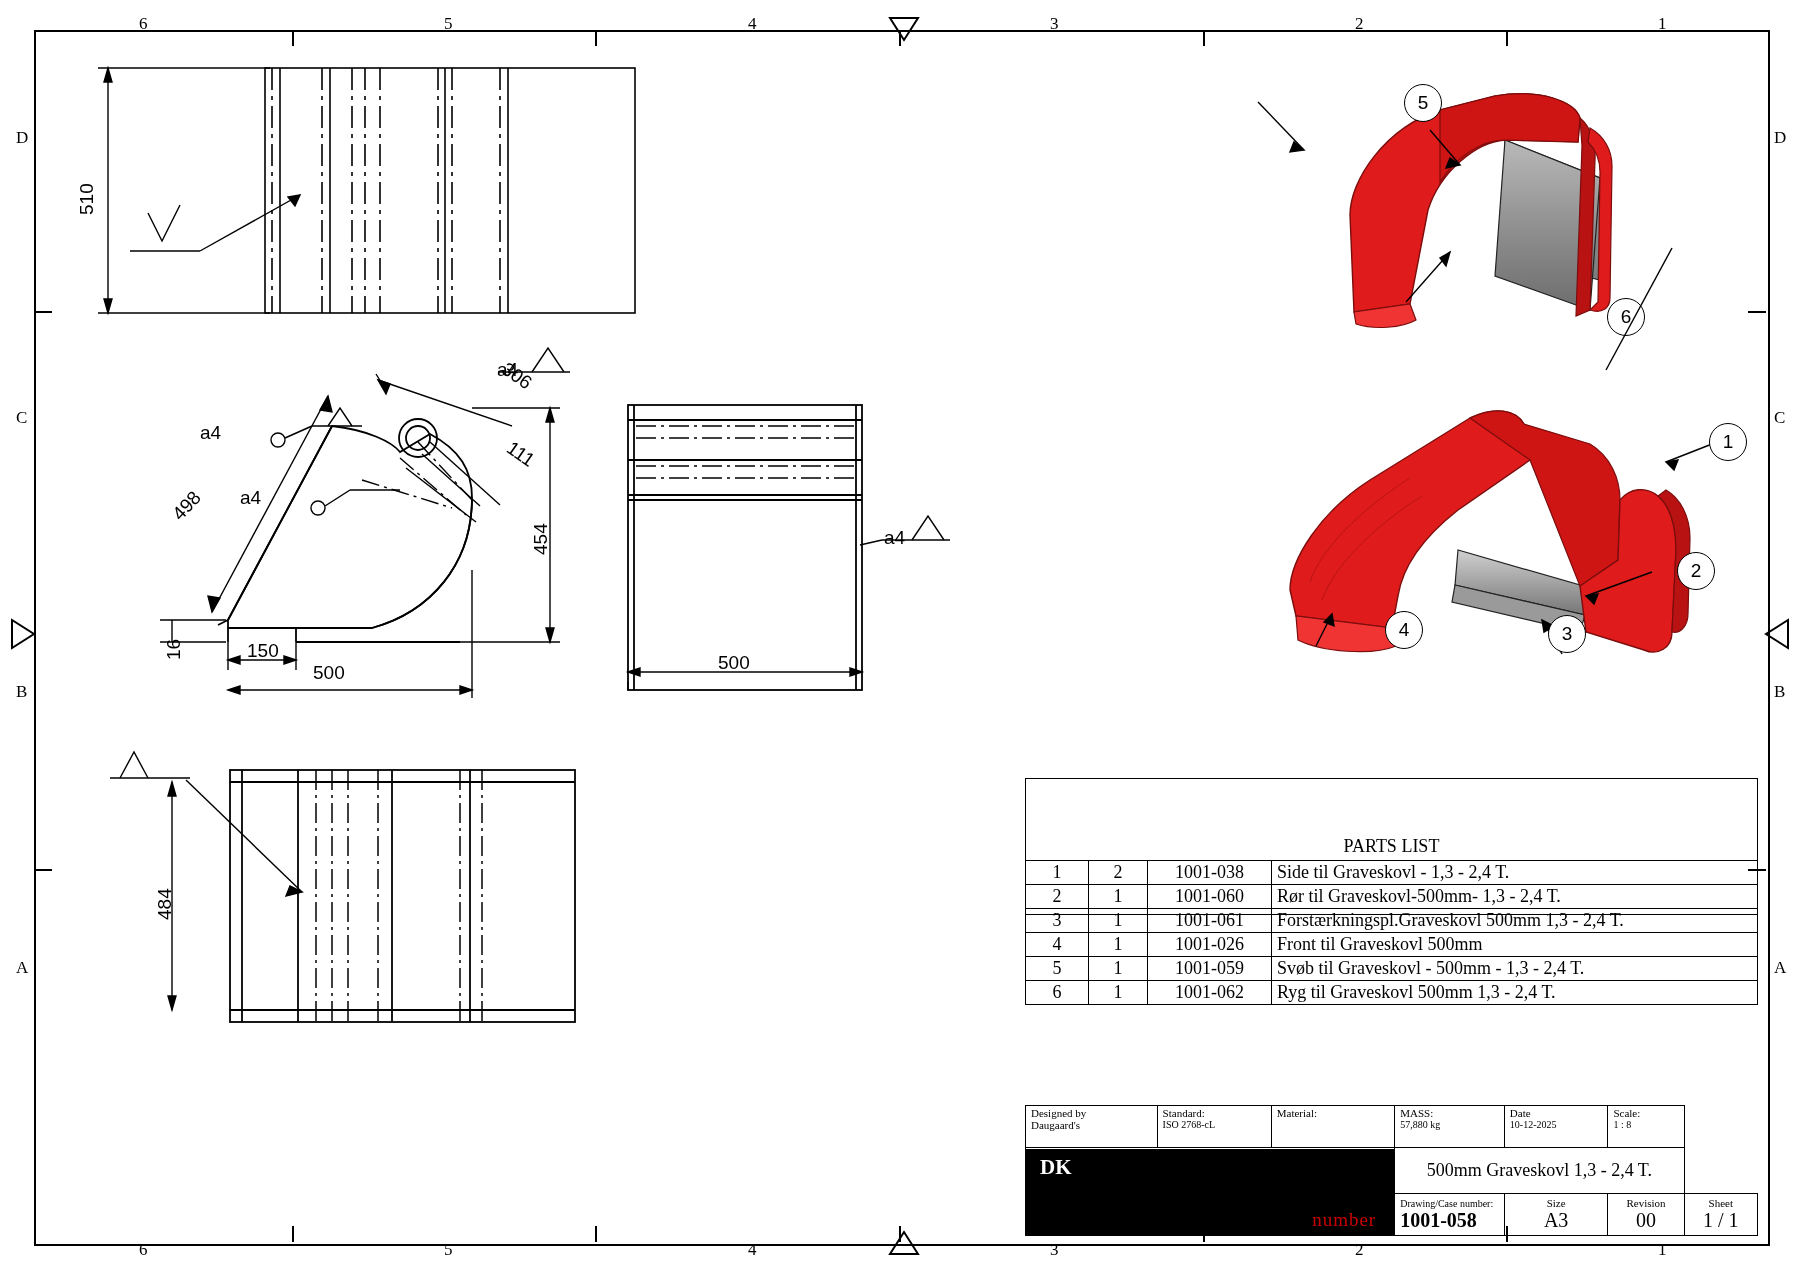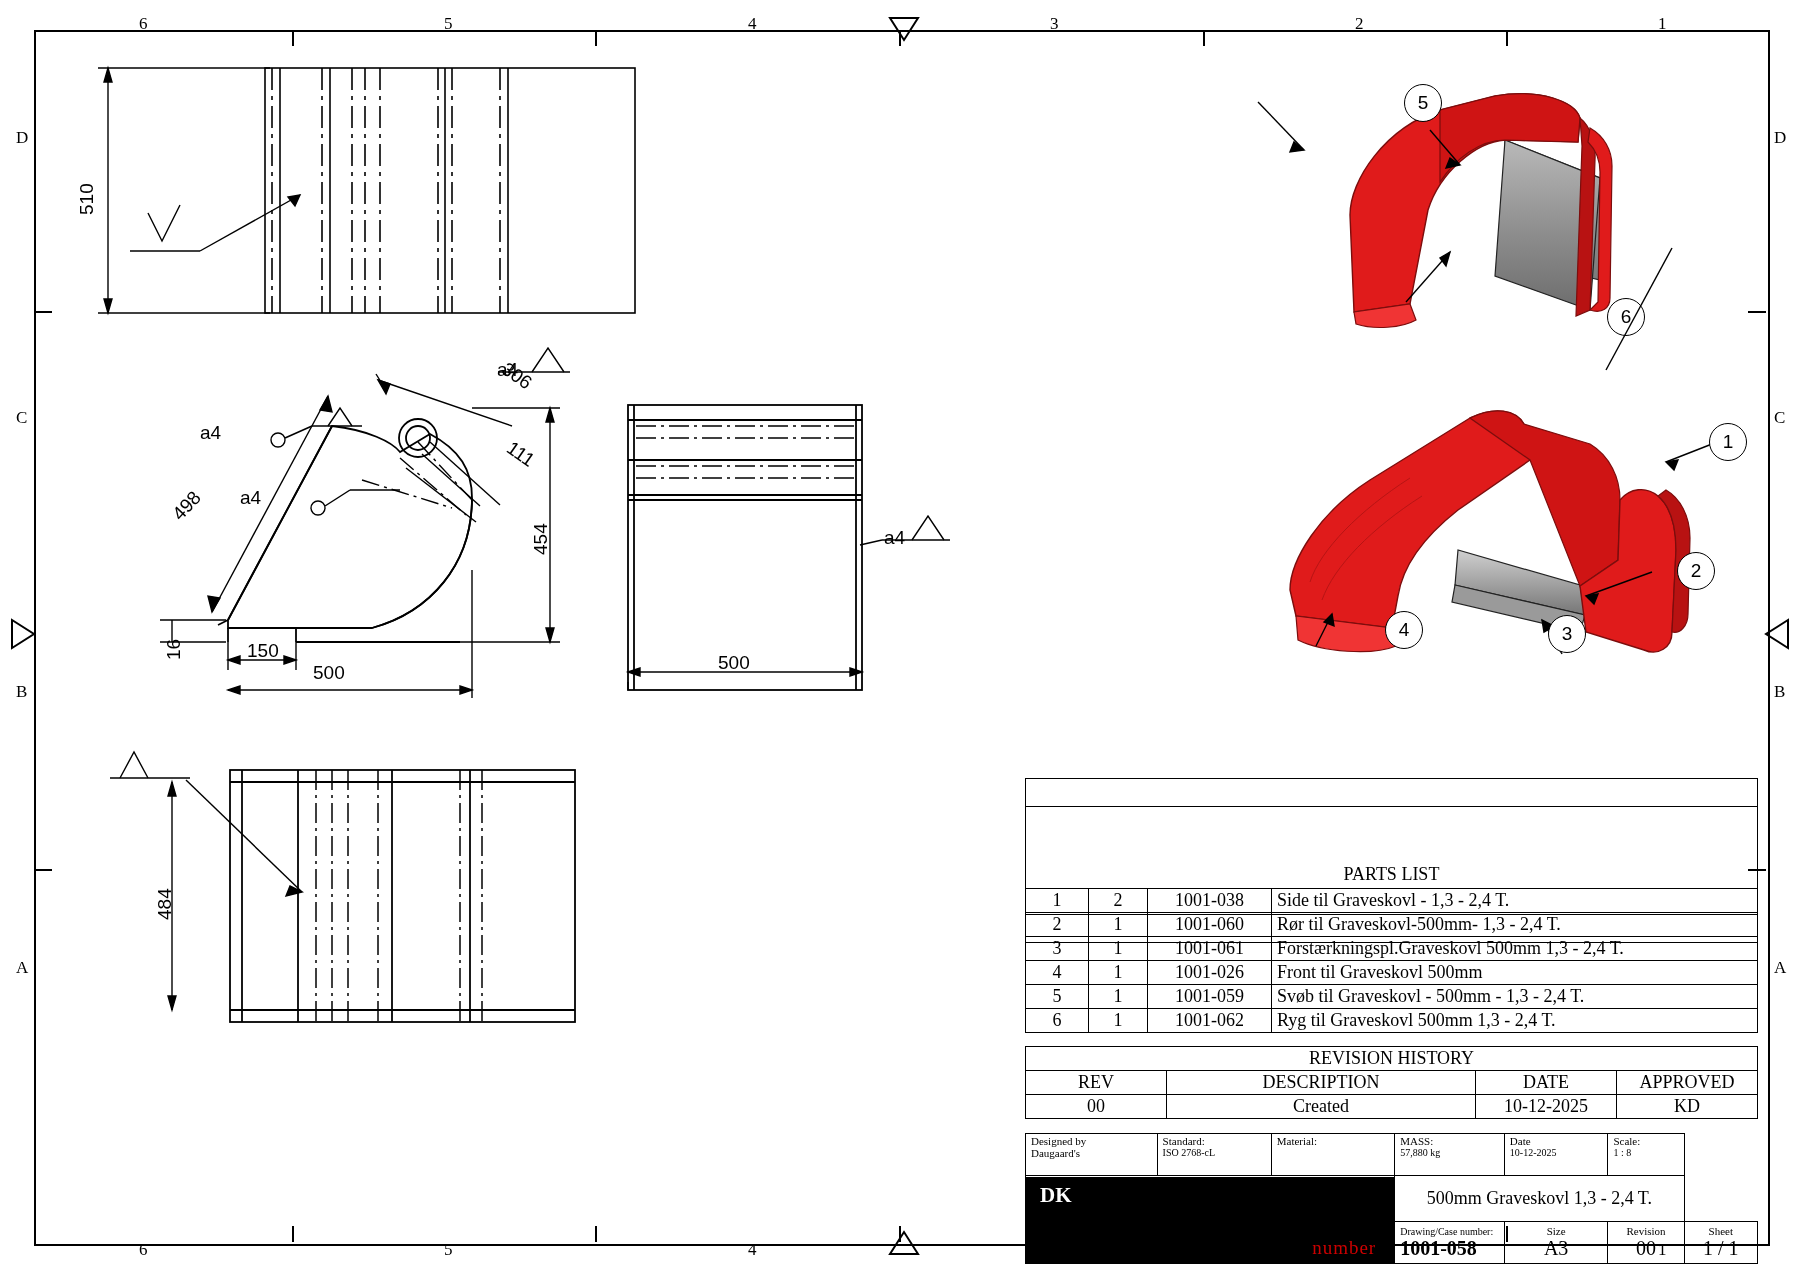--- a/index.html
+++ b/index.html
@@ -18,21 +18,21 @@
   .dim{position:absolute;font-size:19px;font-family:"Liberation Sans",sans-serif;}
   .dim.v{transform:rotate(-90deg);transform-origin:left top;}
   .dim.rot45{transform:rotate(-47deg);transform-origin:left top;}
   .dim.rot35{transform:rotate(35deg);transform-origin:left top;}
 
   .bal{position:absolute;border:1.6px solid #000;border-radius:50%;width:36px;height:36px;
        display:flex;align-items:center;justify-content:center;font-size:19px;background:#fff;}
 
   
   .block{position:absolute;border:1.6px solid #000;box-sizing:border-box;}
-  table.pl{border-collapse:collapse;width:100%;height:100%;font-family:"Liberation Serif",serif;margin-top:28px;}
+  table.pl{border-collapse:collapse;width:100%;height:100%;font-family:"Liberation Serif",serif;}
   table.pl td,table.pl th{border:1.2px solid #000;font-weight:normal;font-size:18px;padding:1px 5px;}
   .ctr{text-align:center;}
   .tiny{font-size:11px;}
   .small{font-size:10px;}
   .big{font-size:20px;}
 
   .logo{background:#000;color:#fff;display:flex;align-items:center;justify-content:center;
         font-family:"Liberation Serif",serif;position:relative;}
   .logo .red{color:#c00;font-size:19px;letter-spacing:1px;position:absolute;right:18px;bottom:4px;}
   .logo .wh{color:#fff;font-size:21px;position:absolute;left:14px;top:6px;font-weight:bold;}
@@ -435,41 +435,20 @@
       <tr>
         <td class="ctr">6</td>
         <td class="ctr">1</td>
         <td class="ctr">1001-062</td>
         <td>Ryg til Graveskovl 500mm 1,3 - 2,4 T.</td>
       </tr>
     </tbody>
       </table>
   </div>
 
-  <div style="position:absolute;left:1025px;top:1018px;width:733px;">
-    <table class="pl" style="width:733px;">
-      <tbody>
-          <tr>
-        <td class="ctr" colspan="4">REVISION HISTORY</td>
-      </tr>
-      <tr>
-        <td class="ctr" style="width:130px;">REV</td>
-        <td class="ctr">DESCRIPTION</td>
-        <td class="ctr" style="width:130px;">DATE</td>
-        <td class="ctr" style="width:130px;">APPROVED</td>
-      </tr>
-      <tr>
-        <td class="ctr">00</td>
-        <td class="ctr">Created</td>
-        <td class="ctr">10-12-2025</td>
-        <td class="ctr">KD</td>
-      </tr>
-    </tbody>
-      </table>
-  </div>
 
   <div style="position:absolute;left:1025px;top:1105px;width:733px;height:131px;">
     <table class="pl" style="width:733px;height:131px;">
       <tbody>
           <tr style="height:42px;">
         <td style="width:138px;vertical-align:top;">
           <div class="tiny">Designed by</div>
           <div class="tiny">Daugaard's</div>
         </td>
         <td style="width:118px;vertical-align:top;">

